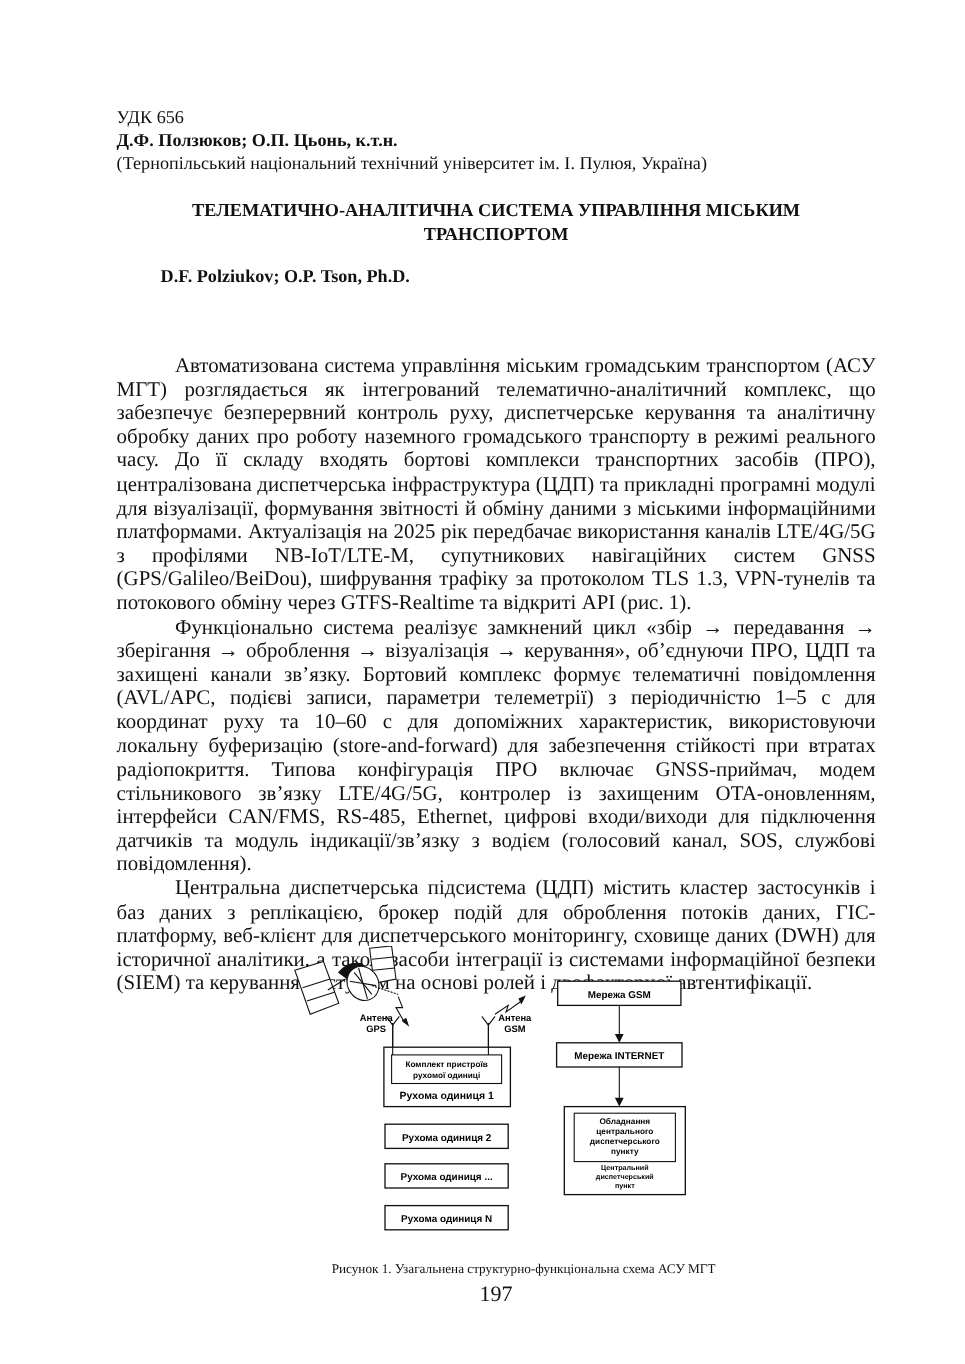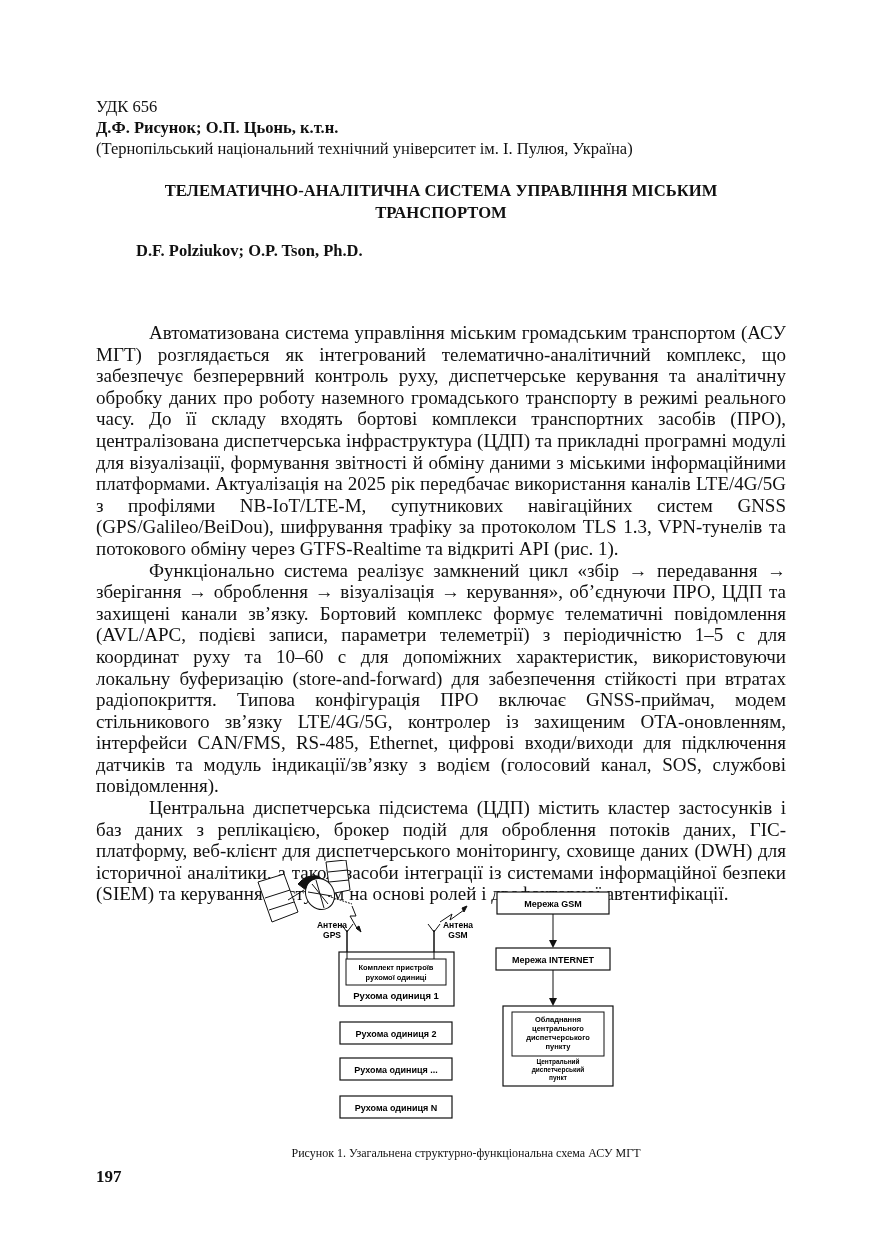--- a/index.html
+++ b/index.html
@@ -1,39 +1,39 @@
 <!DOCTYPE html>
 <html><head>
 <meta charset="utf-8">
 <style>
   html, body { margin: 0; padding: 0; background: #ffffff; }
   body { width: 877px; height: 1240px; position: relative; overflow: hidden;
          font-family: "Liberation Serif", "DejaVu Serif", serif; color: #111; }
-  .page { position: absolute; left: 2px; top: 0; width: 825px; height: 1240px; border-radius: 17px; }
+  .page { position: absolute; left: 12px; top: 0; width: 825px; height: 1240px; border-radius: 17px; }
   .abs { position: absolute; }
   .line { font-size: 16.5px; line-height: 18px; white-space: nowrap; }
   .bold { font-weight: bold; }
   .body-text { position: absolute; left: 94px; width: 690px; font-size: 19px; line-height: 21.6px;
                text-align: justify; }
   .body-text p { margin: 0; text-indent: 53px; text-align: justify; text-align-last: left; }
   .title-ua { left: 94px; width: 690px; top: 180px; font-size: 16.6px; line-height: 22px; font-weight: bold; text-align: center; }
   .title-en { left: 190px; width: 594px; top: 262px; font-size: 16.6px; line-height: 22px; font-weight: bold; text-align: center; }
   .figure { position: absolute; left: 240px; top: 860px; width: 400px; height: 270px; }
   .figure svg { position: absolute; left: 0; top: 0; }
   .box-label { font-family: "Liberation Sans", "DejaVu Sans", sans-serif; font-weight: bold; }
   .caption { left: 94px; width: 740px; top: 1144px; font-size: 12px; text-align: center; }
-  .pagenum { left: 94px; width: 690px; top: 1168px; font-size: 17px; text-align: left; font-weight: bold; }
+  .pagenum { left: 94px; width: 690px; top: 1168px; font-size: 20px; text-align: center; }
 </style>
 </head>
 <body>
 
 <div class="page">
 
   <div class="abs line" style="left:94px; top:98px;">УДК 656</div>
-  <div class="abs line bold" style="left:94px; top:119px;">Д.Ф. Рисунок; О.П. Цьонь, к.т.н.</div>
+  <div class="abs line bold" style="left:94px; top:119px;">Д.Ф. Ползюков; О.П. Цьонь, к.т.н.</div>
   <div class="abs line" style="left:94px; top:140px;">(Тернопільський національний технічний університет ім. І. Пулюя, Україна)</div>
 
   <div class="abs title-ua">
     <div>ТЕЛЕМАТИЧНО-АНАЛІТИЧНА СИСТЕМА УПРАВЛІННЯ МІСЬКИМ</div>
     <div>ТРАНСПОРТОМ</div>
   </div>
 
   <div class="abs line bold" style="left:94px; top:242px;margin-left:40px;">D.F. Polziukov; O.P. Tson, Ph.D.</div>
   <div class="abs title-en">
   </div>

